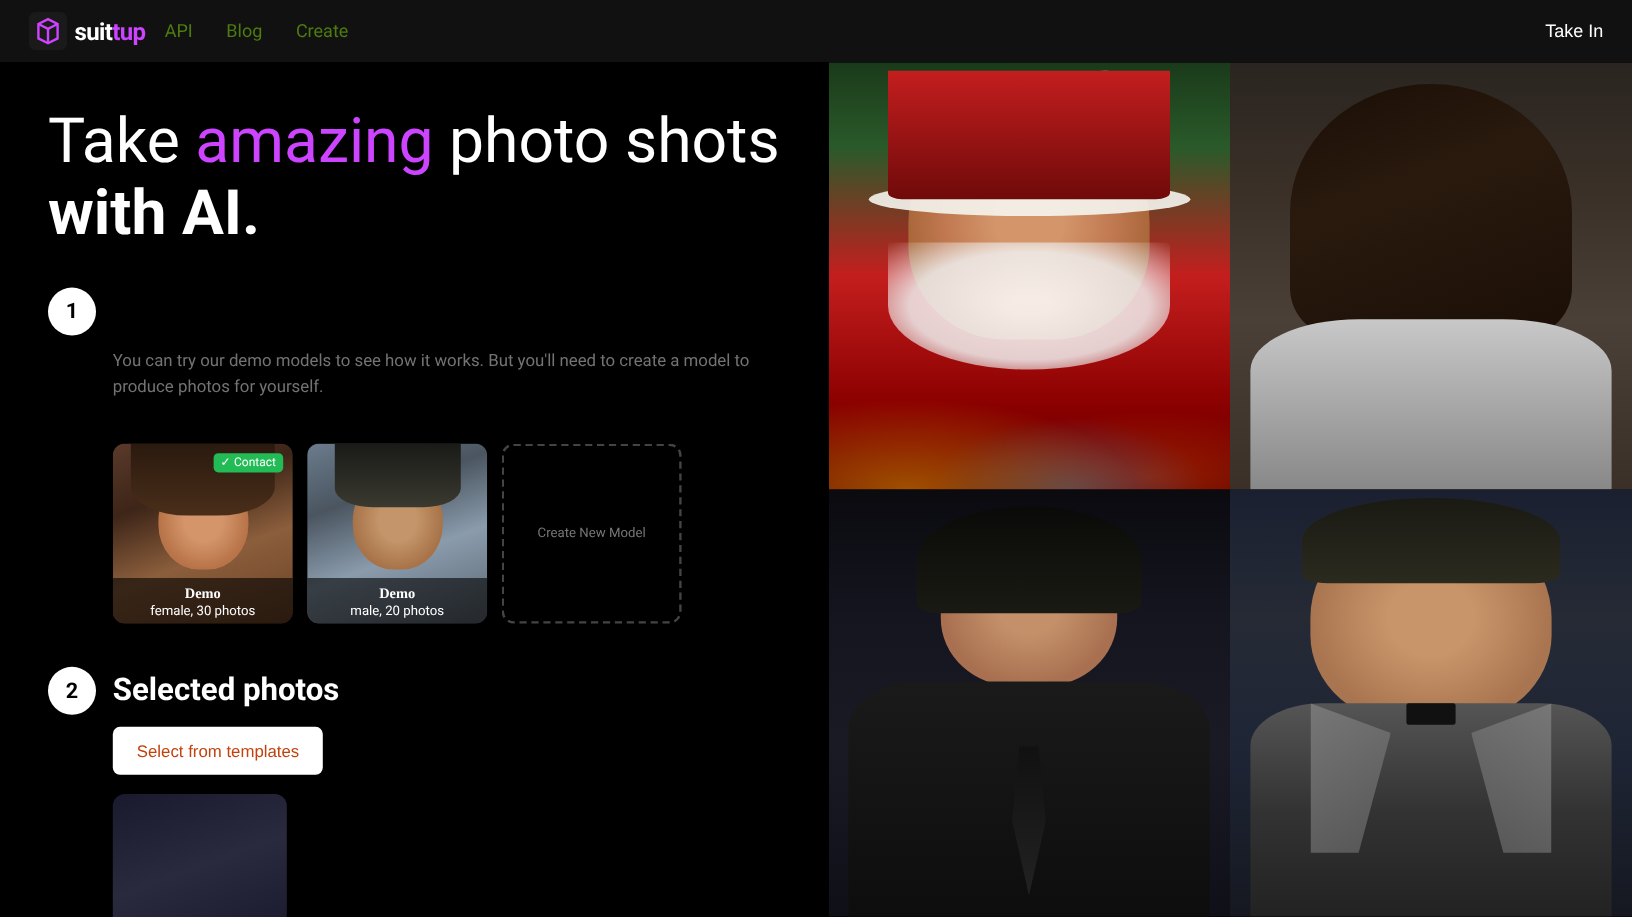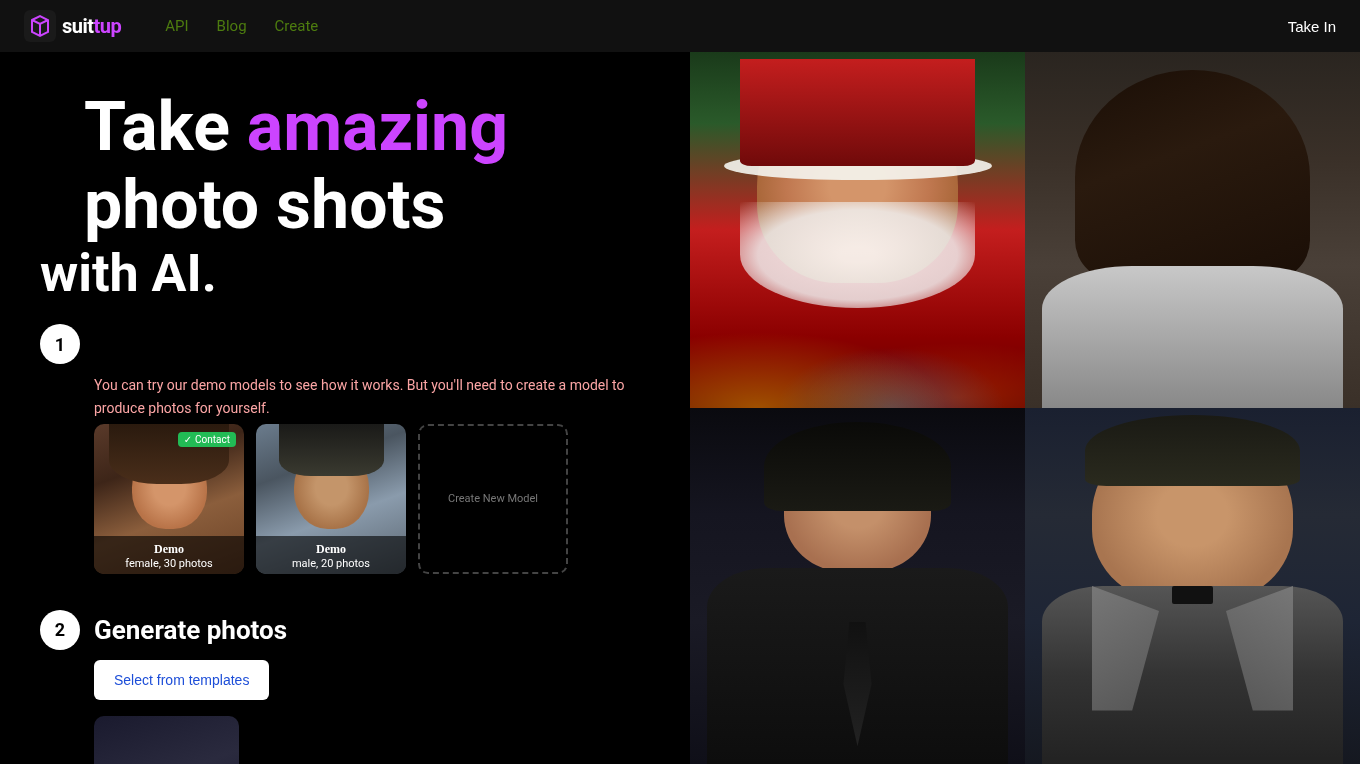--- a/index.html
+++ b/index.html
@@ -25,21 +25,21 @@
       display: flex;
       align-items: center;
       padding: 0 24px;
       justify-content: space-between;
       flex-shrink: 0;
     }
 
     .header-left {
       display: flex;
       align-items: center;
-      gap: 44px;
+      gap: 16px;
     }
 
     .logo-area {
       display: flex;
       align-items: center;
       gap: 6px;
     }
 
     .logo-icon {
       width: 32px;
@@ -87,37 +87,36 @@
     .left-panel {
       width: 690px;
       background: #000;
       padding: 36px 40px;
       overflow-y: auto;
       flex-shrink: 0;
     }
 
     .hero-title {
       color: #fff;
-      font-size: 68px;
-      font-weight: 700;
+      font-size: 52px;
+      font-weight: 400;
       line-height: 1.15;
       margin-bottom: 0;
-      margin-left: 44px;
     }
 
     .hero-title .amazing {
       color: #cc44ff;
     }
 
     .hero-sub {
       color: #fff;
       font-size: 52px;
       font-weight: 700;
       line-height: 1.15;
-      margin-bottom: 20px;
+      margin-bottom: 32px;
     }
 
     
     .step-block {
       margin-bottom: 36px;
     }
 
     .step-header {
       display: flex;
       align-items: center;
@@ -139,24 +138,24 @@
       flex-shrink: 0;
     }
 
     .step-title {
       color: #fff;
       font-size: 26px;
       font-weight: 700;
     }
 
     .step-description {
-      color: #fca5a5;
+      color: #737373;
       font-size: 14px;
       line-height: 1.6;
-      margin-bottom: 5px;
+      margin-bottom: 36px;
       padding-left: 54px;
     }
 
     
     .model-cards {
       display: flex;
       gap: 12px;
       padding-left: 54px;
     }
 
@@ -288,21 +287,21 @@
       color: #777;
       font-size: 11px;
       text-align: center;
       line-height: 1.5;
       padding: 10px;
     }
 
     
     .select-templates-btn {
       background: #fff;
-      color: #1d4ed8;
+      color: #c2410c;
       border: none;
       border-radius: 6px;
       padding: 12px 20px;
       font-size: 14px;
       font-weight: 500;
       cursor: pointer;
       margin-left: 54px;
       margin-bottom: 16px;
       display: block;
     }
@@ -622,21 +621,21 @@
 
         <div class="create-new-card">
           <span class="create-new-text">Create New Model</span>
         </div>
       </div>
     </div>
 
     <div class="step-block">
       <div class="step-header">
         <div class="step-number">2</div>
-        <div class="step-title">Generate photos</div>
+        <div class="step-title">Selected photos</div>
       </div>
       <button class="select-templates-btn">Select from templates</button>
 
       <div class="template-preview">
         <div class="template-preview-overlay">
           
         </div>
       </div>
     </div>
 

